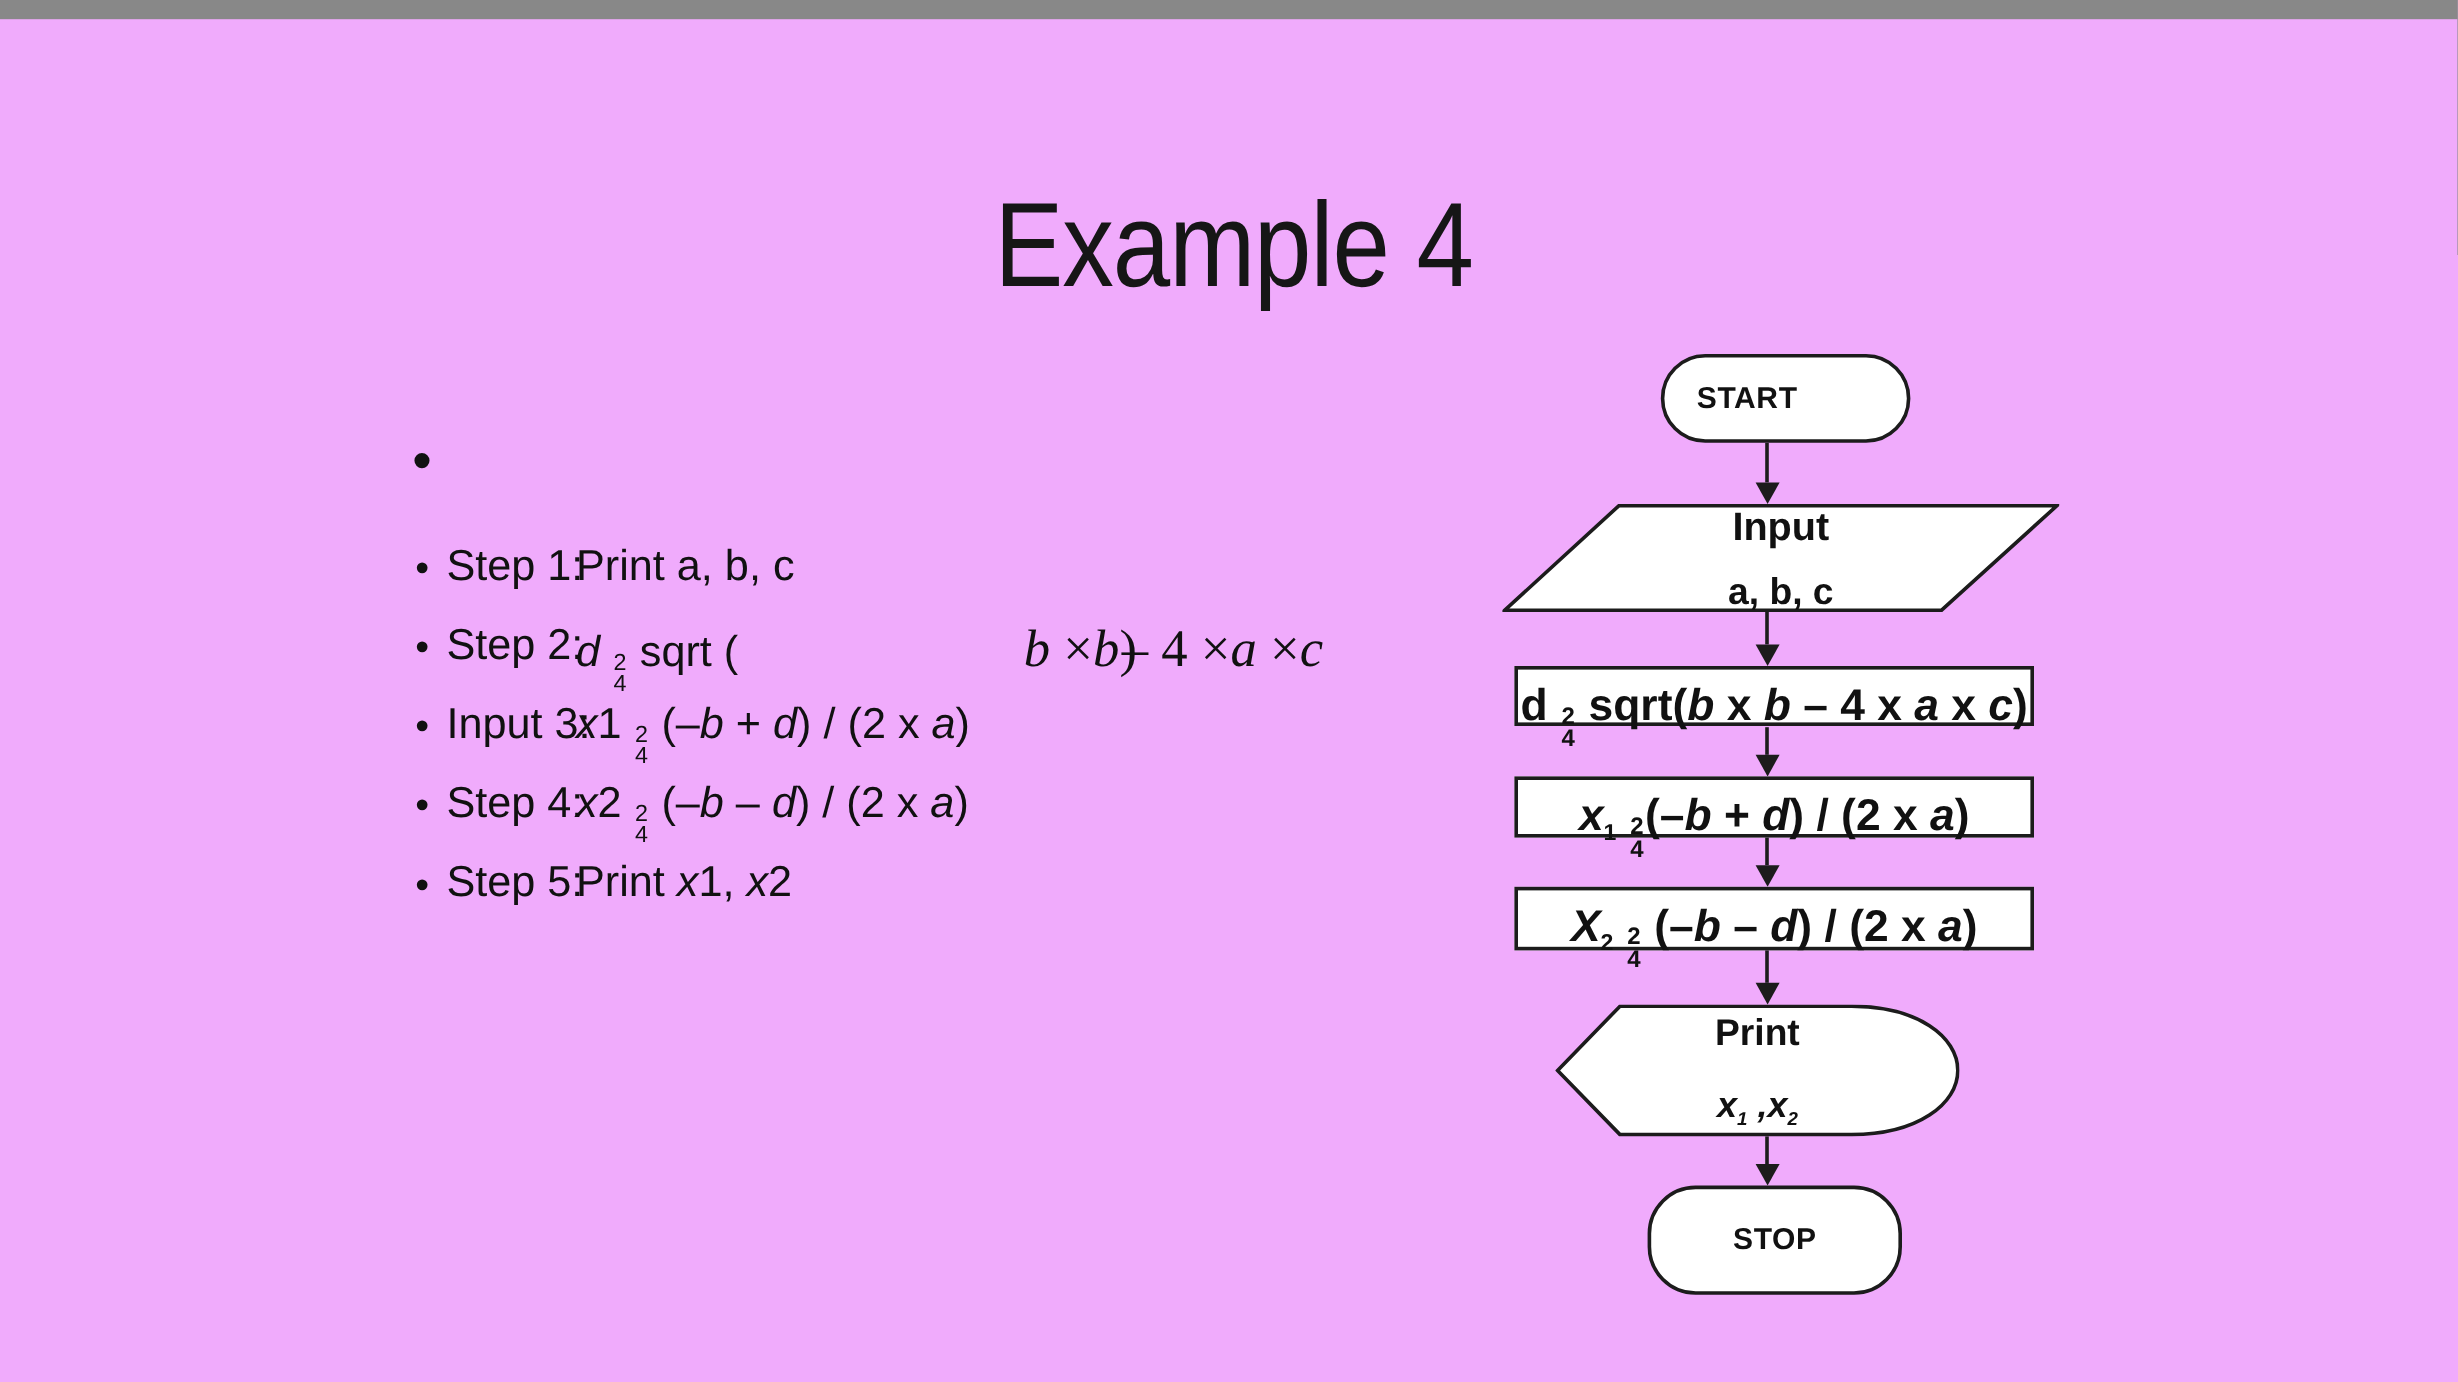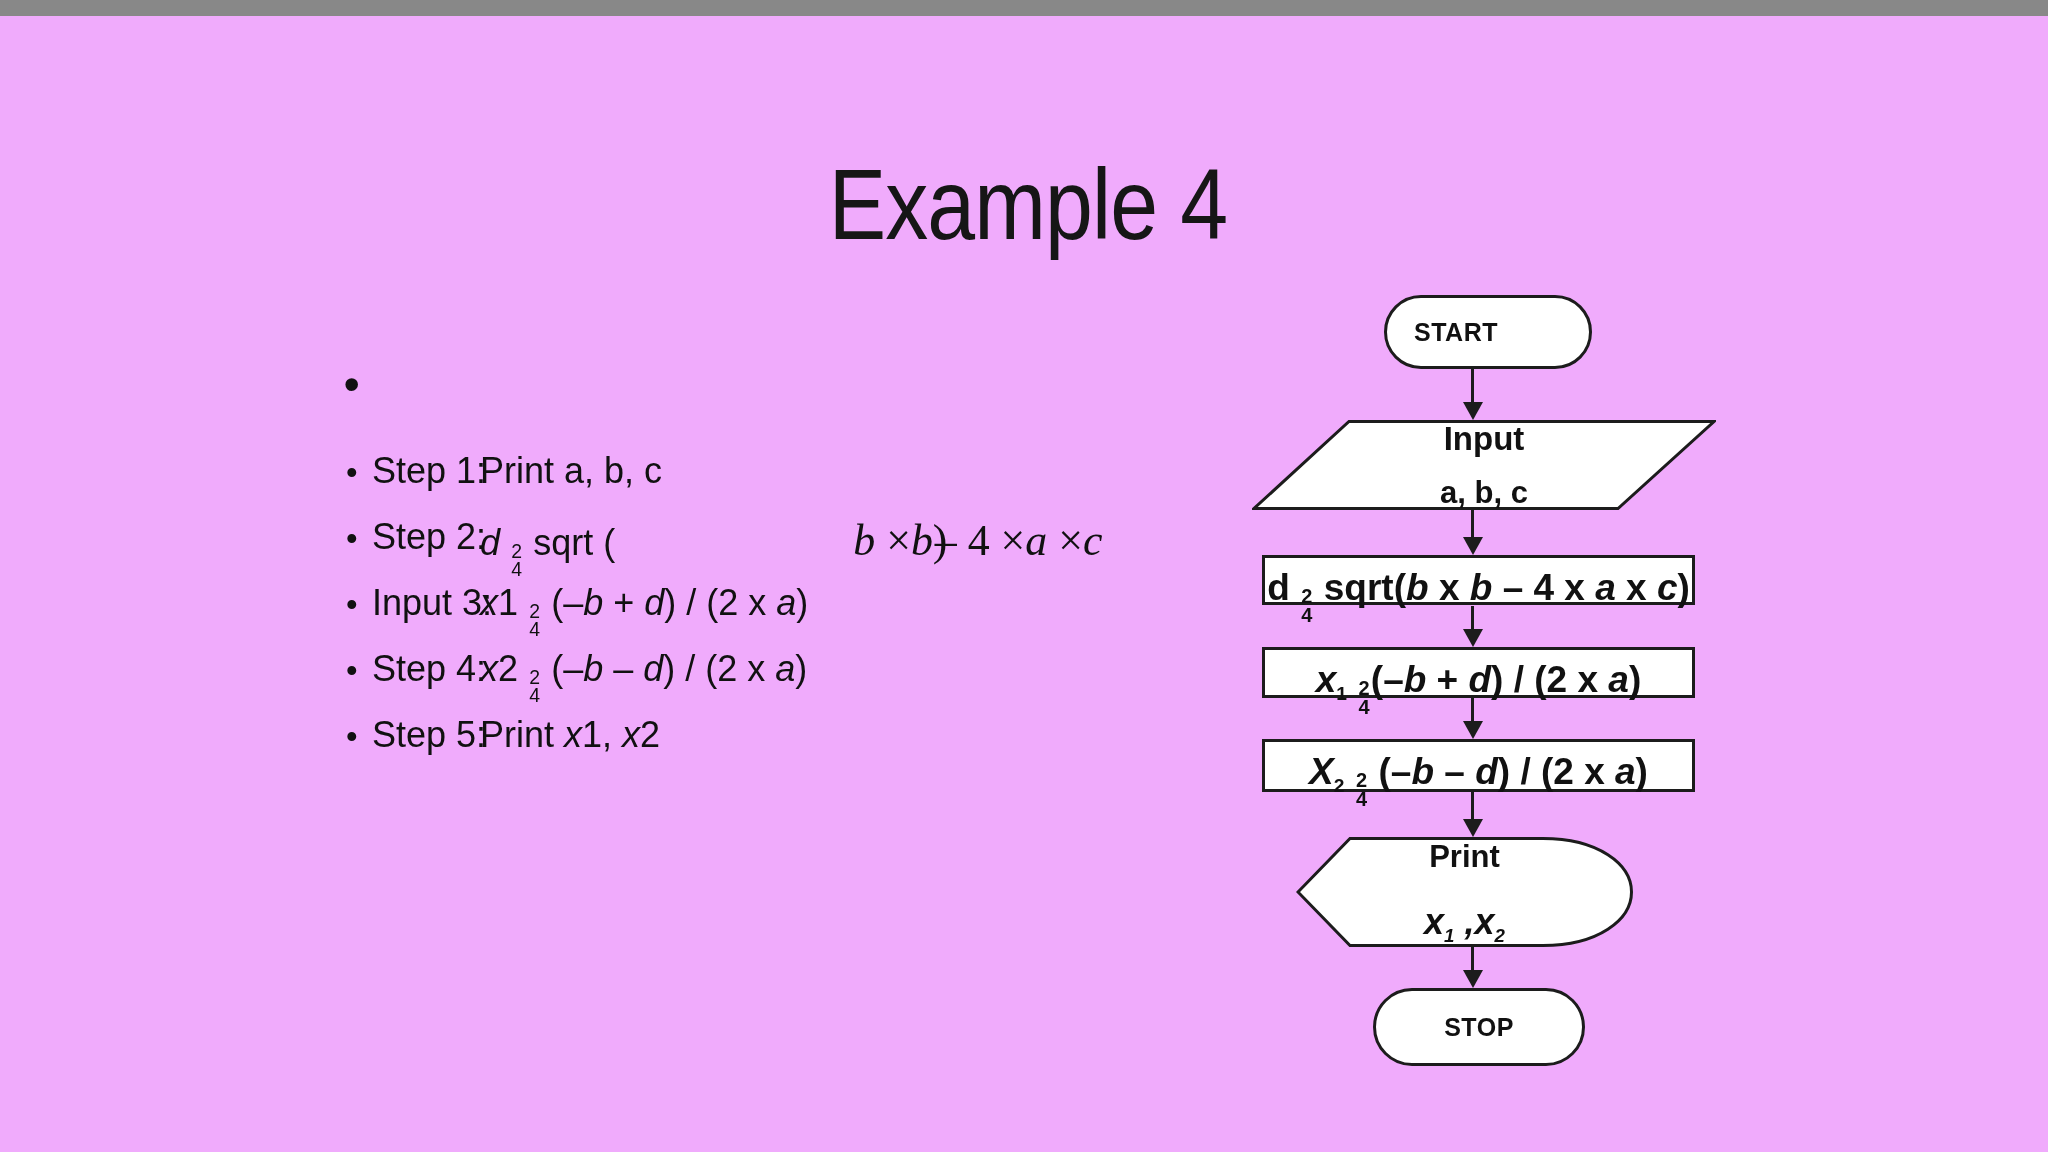--- a/index.html
+++ b/index.html
@@ -43,21 +43,21 @@
   .pbox .line{line-height:1;transform:translateY(2px);}
   .shape-wrap{position:absolute;}
   .shape-wrap svg{position:absolute;left:0;top:0;display:block;}
   .shape-text{
     position:absolute;left:0;top:0;width:100%;height:100%;
     display:flex;flex-direction:column;align-items:center;justify-content:center;
     font-weight:700;font-size:33px;line-height:1.2;text-align:center;gap:16px;
   }
   .shape-text .l2{font-size:31px;}
   .print-text{font-size:31px;line-height:1.45;}
-  .print-text .l2{font-size:36px;font-style:italic;}
+  .print-text .l2{font-size:30px;font-style:italic;}
   .varrow{position:absolute;width:3px;background:#1c1c1c;}
   .varrow::after{
     content:"";position:absolute;top:100%;left:50%;transform:translateX(-50%);
     width:0;height:0;border:solid transparent;border-width:18px 10px 0 10px;
     border-top-color:#1c1c1c;
   }
 </style>
 </head>
 <body>
 
@@ -158,18 +158,18 @@
         <path d="M54,1.5 L247,1.5 C302,1.5 335.5,27 335.5,55 C335.5,83 302,108.5 247,108.5 L54,108.5 L2,55 Z" fill="#ffffff" stroke="#1c1c1c" stroke-width="3"></path>
       </svg>
       <div class="shape-text print-text">
         <div>Print</div>
         <div class="l2"><span class="it">x</span><span class="sub">1</span><span> ,</span><span class="it">x</span><span class="sub">2</span></div>
       </div>
     </div>
 
     <div class="varrow" style="left:1471px;top:931px;height:23px;"></div>
 
-    <div class="node stadium stop" style="left:1373px;top:972px;width:212px;height:78px;">
+    <div class="node stadium stop" style="left:1373px;top:972px;width:212px;height:91px;">
       <span>STOP</span>
     </div>
 
   </div>
 </div>
 
 </body></html>

